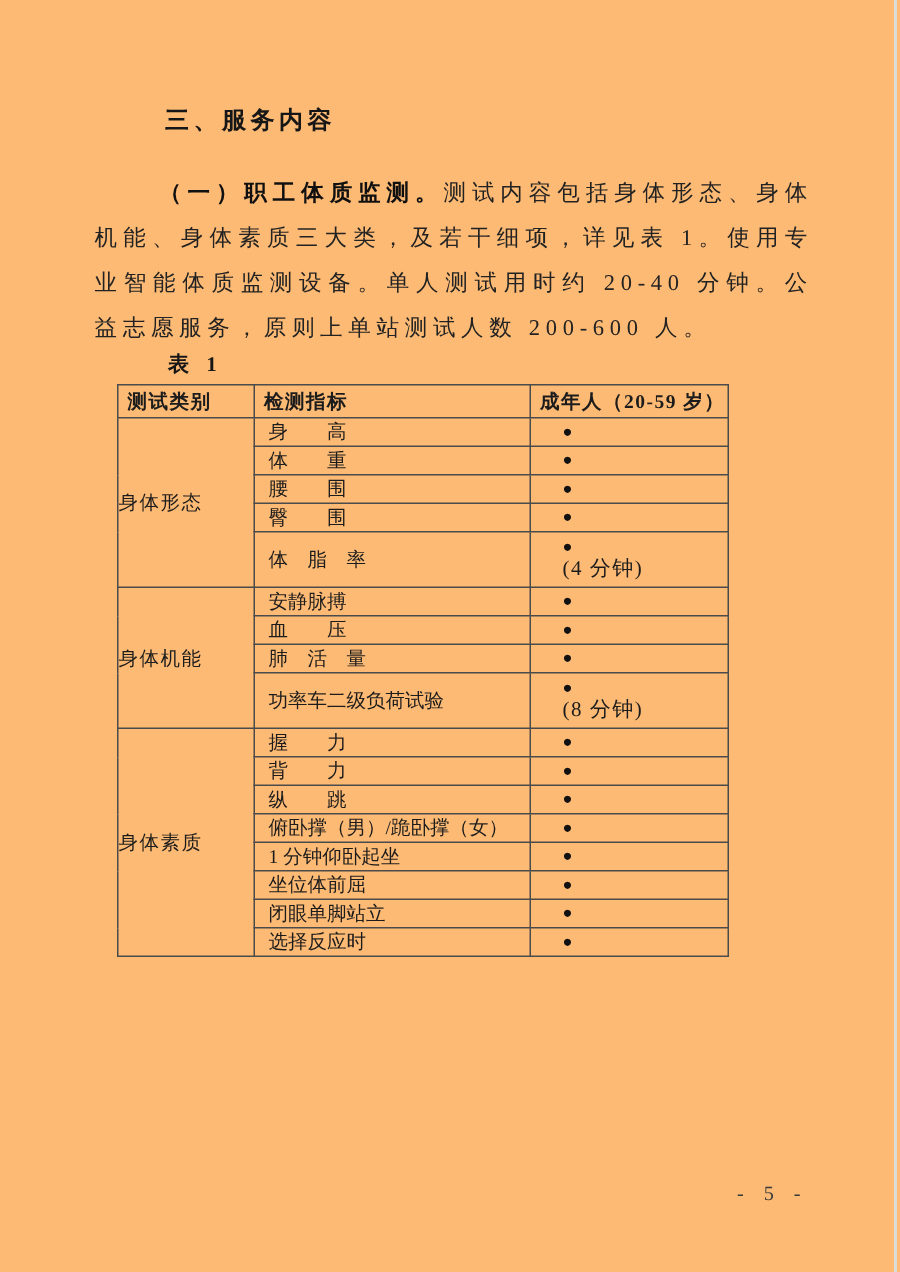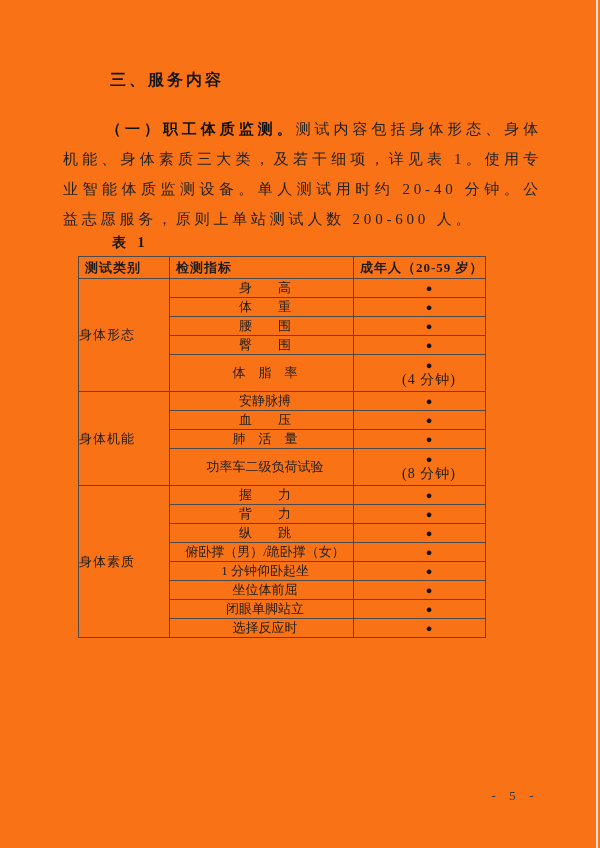--- a/index.html
+++ b/index.html
@@ -1,17 +1,17 @@
 <!DOCTYPE html>
 <html><head>
 <meta charset="utf-8">
 <style>
   html,body{margin:0;padding:0;background:#ffffff;}
   .sheet{
-    position:relative;width:600px;height:848px;background:#f97316;overflow:hidden;
+    position:relative;width:600px;height:848px;background:#fdba74;overflow:hidden;
     font-family:"Liberation Serif","DejaVu Serif",serif;color:#1f1f1f;
   }
   .scan-edge{position:absolute;left:596px;top:0;width:2px;height:848px;background:#dcdcd8;}
   .heading{
     position:absolute;left:110px;top:70px;font-size:16px;font-weight:bold;
     letter-spacing:3px;color:#161616;white-space:nowrap;
   }
   .para{
     position:absolute;left:63px;width:479px;font-size:15px;line-height:30px;
     letter-spacing:3.8px;text-align:justify;text-indent:43px;color:#222;
@@ -23,21 +23,21 @@
   .tbl-caption{
     position:absolute;left:112px;top:234px;font-size:14px;font-weight:bold;
     letter-spacing:4px;color:#161616;
   }
   table.svc{
     position:absolute;left:78px;top:256px;width:332px;border-collapse:collapse;
     table-layout:fixed;background:transparent;
   }
   table.svc th,table.svc td{
     border:1px solid #4b4b4b;font-size:13px;color:#1c1c1c;
-    padding:0 2px 0 6px;vertical-align:middle;overflow:hidden;white-space:nowrap;text-align:center;
+    padding:0 2px 0 6px;vertical-align:middle;overflow:hidden;white-space:nowrap;
   }
   table.svc thead th{font-weight:bold;height:21px;text-align:left;letter-spacing:1px;}
   table.svc td{height:16px;}
   table.svc tr.tall td{height:36px;margin-top:47px;}
   table.svc td.cat{text-align:left;padding:0;letter-spacing:1px;}
   table.svc td.ind{padding-left:9px;}
   table.svc td.mark{padding-left:21px;}
   table.svc .dot{display:block;font-size:11px;line-height:13px;color:#111;}
   table.svc .note{font-size:14px;line-height:15px;letter-spacing:1px;color:#1c1c1c;}
   .page-num{

